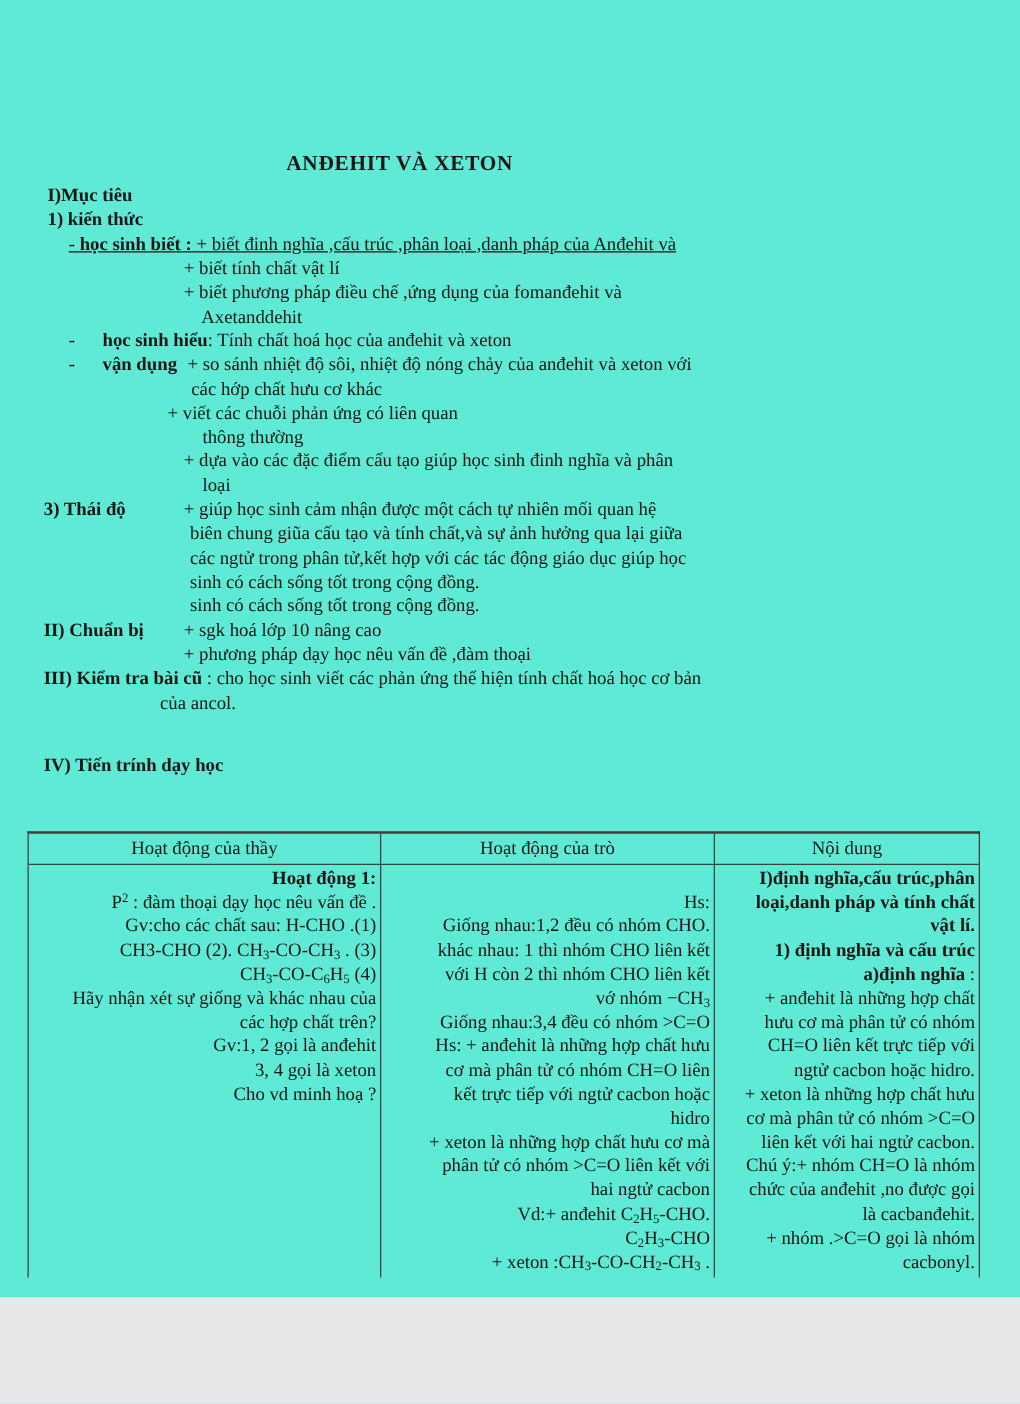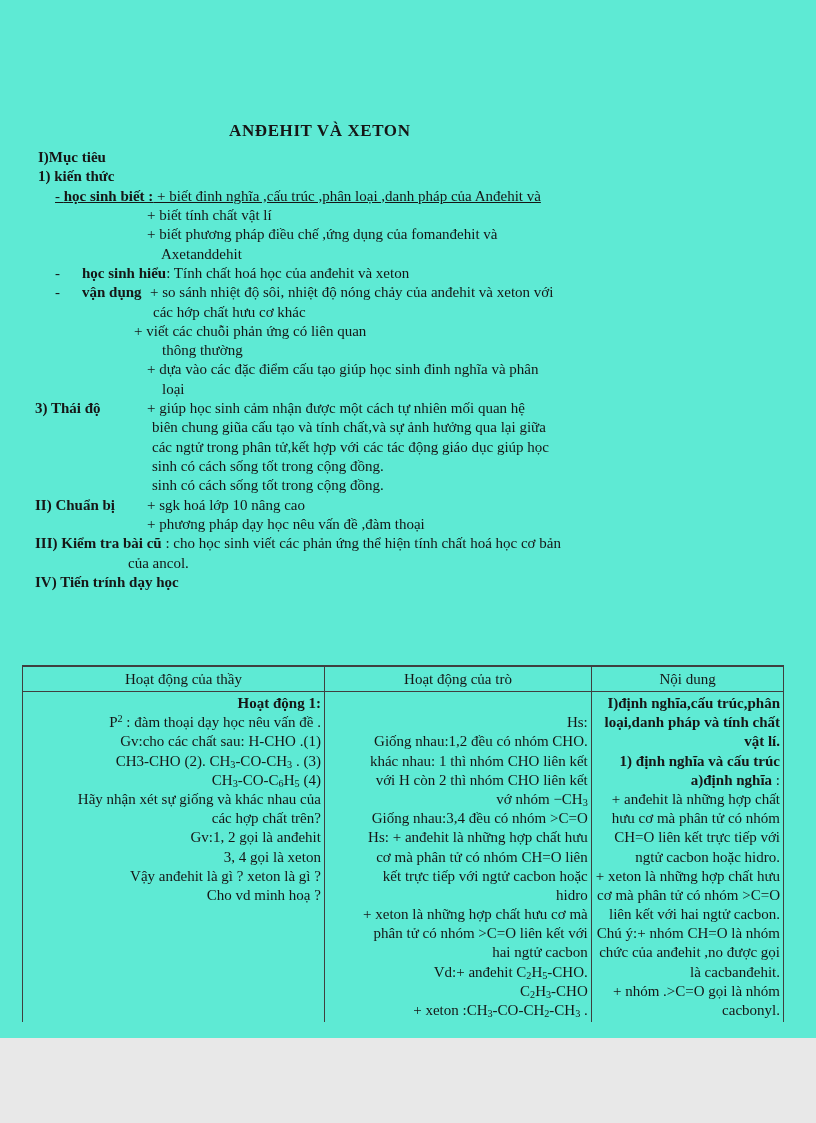--- a/index.html
+++ b/index.html
@@ -12,21 +12,21 @@
   b{font-weight:bold;}
   sub,sup{font-size:68%;line-height:0;}
   sub{vertical-align:-0.22em;}
   sup{vertical-align:0.45em;}
   .table{position:absolute;left:22px;top:665px;width:762px;height:357px;
          border:1.6px solid #3f3f3f;border-bottom:none;border-top-width:2.6px;
          display:flex;flex-direction:column;box-sizing:border-box;}
   .thead{display:flex;border-bottom:1.6px solid #3f3f3f;height:25px;flex:0 0 auto;box-sizing:border-box;}
   .th{line-height:24px;text-align:center;box-sizing:border-box;}
   .tbody{display:flex;flex:1 1 auto;}
-  .cw1{width:282px;margin-left:20px;}
+  .cw1{width:282px;}
   .cw2{width:267px;}
   .cw3{flex:1 1 auto;}
   .bdr{border-right:1.6px solid #3f3f3f;}
   .col{padding:2px 3px 0 4px;line-height:19.2px;box-sizing:border-box;overflow:hidden;text-align:right;}
   .tline{height:19.2px;white-space:nowrap;}
   .pen-mark{position:absolute;left:641px;top:1085px;width:19px;height:2px;background:#2e2e2e;
             transform-origin:0 0;transform:rotate(47deg);border-radius:1px;}
   .dots{position:absolute;left:0;top:1114px;width:816px;height:0;border-top:2px dotted #bdd3c7;opacity:.9;}
 </style>
 </head>
@@ -101,42 +101,41 @@
       <div class="iline">
         <span class="seg" style="left: 147px;">+ phương  pháp  dạy học nêu  vấn  đề ,đàm thoại</span>
       </div>
       <div class="iline">
         <span class="seg" style="left: 35px;"><b>III) Kiểm tra bài cũ</b> : cho học sinh  viết  các phản  ứng  thể hiện  tính  chất hoá học cơ bản</span>
       </div>
       <div class="iline">
         <span class="seg" style="left: 112px; margin-left: 16px;">của ancol.</span>
       </div>
       <div class="iline">
-        <span class="seg" style="left: 35px;"><b>IV) Tiến trính  dạy học</b></span>
+        <span class="seg" style="left: 35px; margin-top: 31px;"><b>IV) Tiến trính  dạy học</b></span>
       </div>
     </div>
 
   <div class="table">
     <div class="thead">
       <div class="th cw1 bdr">Hoạt động của thầy</div>
       <div class="th cw2 bdr">Hoạt động của trò</div>
       <div class="th cw3">Nội dung</div>
     </div>
     <div class="tbody">
       <div class="col cw1 bdr">
           <div class="tline"><b>Hoạt động 1:</b></div>
           <div class="tline">P<sup>2</sup> : đàm thoại  dạy học nêu  vấn  đề .</div>
           <div class="tline">Gv:cho  các chất sau: H-CHO .(1)</div>
           <div class="tline">CH3-CHO (2). CH<sub>3</sub>-CO-CH<sub>3</sub> . (3)</div>
           <div class="tline">CH<sub>3</sub>-CO-C<sub>6</sub>H<sub>5</sub>  (4)</div>
           <div class="tline">Hãy nhận  xét sự giống   và khác nhau  của</div>
           <div class="tline">các hợp  chất trên?</div>
           <div class="tline">Gv:1,  2 gọi  là  anđehit</div>
           <div class="tline" style="margin-left: 55px;">3, 4 gọi  là  xeton</div>
-          <div class="tline">Vậy  anđehit  là gì  ? xeton  là gì  ?</div>
           <div class="tline">Cho vd minh   hoạ ?</div>
         </div>
       <div class="col cw2 bdr">
           <div class="tline">&nbsp;</div>
           <div class="tline">Hs:</div>
           <div class="tline">Giống  nhau:1,2   đều có nhóm  CHO.</div>
           <div class="tline">khác  nhau:   1 thì  nhóm  CHO liên  kết</div>
           <div class="tline">với  H còn 2 thì  nhóm  CHO liên  kết</div>
           <div class="tline">vớ nhóm  −CH<sub>3</sub></div>
           <div class="tline">Giống  nhau:3,4   đều có nhóm  &gt;C=O</div>

